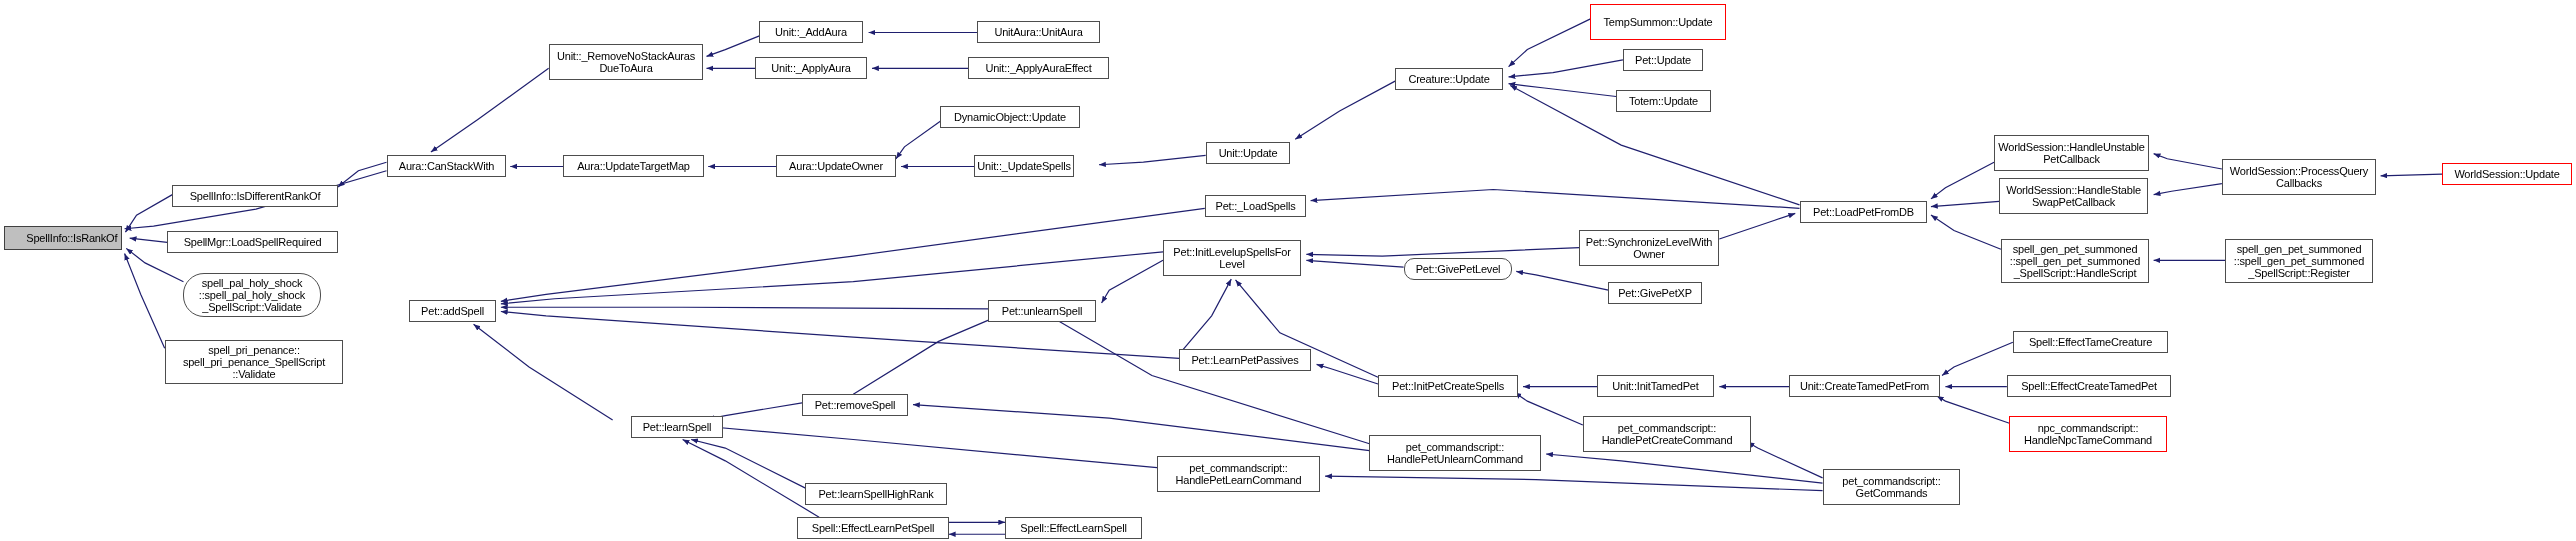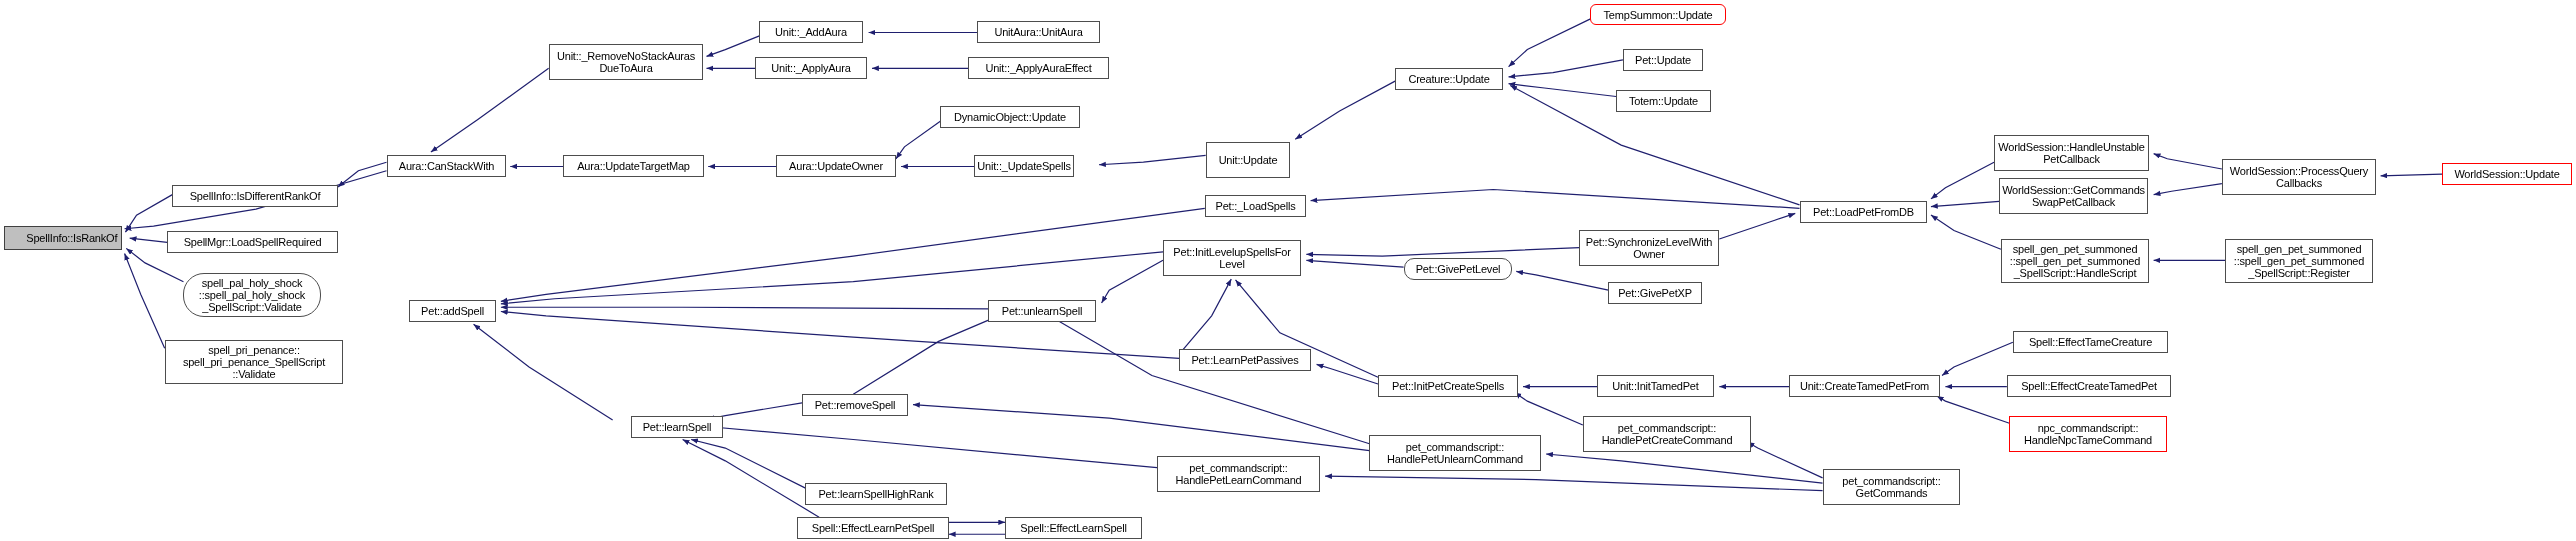--- a/index.html
+++ b/index.html
@@ -111,30 +111,30 @@
       <div class="node" style="left: 563px; top: 155px; width: 141px; height: 22px;"><span class="nlabel">Aura::UpdateTargetMap</span></div>
       <div class="node" style="left: 776px; top: 155px; width: 120px; height: 22px;"><span class="nlabel">Aura::UpdateOwner</span></div>
       <div class="node" style="left: 974px; top: 155px; width: 100px; height: 22px;"><span class="nlabel">Unit::_UpdateSpells</span></div>
       <div class="node" style="left: 940px; top: 106px; width: 140px; height: 22px;"><span class="nlabel">DynamicObject::Update</span></div>
       <div class="node" style="left: 549px; top: 44px; width: 154px; height: 36px;"><span class="nlabel">Unit::_RemoveNoStackAuras
 DueToAura</span></div>
       <div class="node" style="left: 759px; top: 21.3px; width: 104px; height: 22px;"><span class="nlabel">Unit::_AddAura</span></div>
       <div class="node" style="left: 977px; top: 21.3px; width: 123px; height: 22px;"><span class="nlabel">UnitAura::UnitAura</span></div>
       <div class="node" style="left: 755px; top: 57px; width: 112px; height: 22px;"><span class="nlabel">Unit::_ApplyAura</span></div>
       <div class="node" style="left: 968px; top: 57px; width: 141px; height: 22px;"><span class="nlabel">Unit::_ApplyAuraEffect</span></div>
-      <div class="node" style="left: 1206px; top: 142px; width: 84px; height: 36px;"><span class="nlabel">Unit::Update</span></div>
+      <div class="node" style="left: 1206px; top: 142px; width: 84px; height: 22px;"><span class="nlabel">Unit::Update</span></div>
       <div class="node" style="left: 1395px; top: 68px; width: 108px; height: 22px;"><span class="nlabel">Creature::Update</span></div>
-      <div class="node hl" style="left: 1590px; top: 4.3px; width: 136px; height: 21px; border-radius: 6px;"><span class="nlabel">TempSummon::Update</span></div>
+      <div class="node hl" style="left: 1590px; top: 4.3px; width: 136px; height: 36px;"><span class="nlabel">TempSummon::Update</span></div>
       <div class="node" style="left: 1623px; top: 49px; width: 80px; height: 22px;"><span class="nlabel">Pet::Update</span></div>
       <div class="node" style="left: 1616px; top: 90px; width: 95px; height: 22px;"><span class="nlabel">Totem::Update</span></div>
       <div class="node" style="left: 1205px; top: 195px; width: 101px; height: 22px;"><span class="nlabel">Pet::_LoadSpells</span></div>
       <div class="node" style="left: 1800px; top: 201px; width: 127px; height: 22px;"><span class="nlabel">Pet::LoadPetFromDB</span></div>
       <div class="node" style="left: 1994px; top: 135px; width: 155px; height: 36px;"><span class="nlabel">WorldSession::HandleUnstable
 PetCallback</span></div>
-      <div class="node" style="left: 1999px; top: 178px; width: 149px; height: 36px;"><span class="nlabel">WorldSession::GetCommands
+      <div class="node" style="left: 1999px; top: 178px; width: 149px; height: 36px;"><span class="nlabel">WorldSession::HandleStable
 SwapPetCallback</span></div>
       <div class="node" style="left: 2222px; top: 159px; width: 154px; height: 36px;"><span class="nlabel">WorldSession::ProcessQuery
 Callbacks</span></div>
       <div class="node hl" style="left: 2442px; top: 163px; width: 130px; height: 22px;"><span class="nlabel">WorldSession::Update</span></div>
       <div class="node" style="left: 2001px; top: 239px; width: 148px; height: 44px;"><span class="nlabel">spell_gen_pet_summoned
 ::spell_gen_pet_summoned
 _SpellScript::HandleScript</span></div>
       <div class="node" style="left: 2225px; top: 239px; width: 148px; height: 44px;"><span class="nlabel">spell_gen_pet_summoned
 ::spell_gen_pet_summoned
 _SpellScript::Register</span></div>

